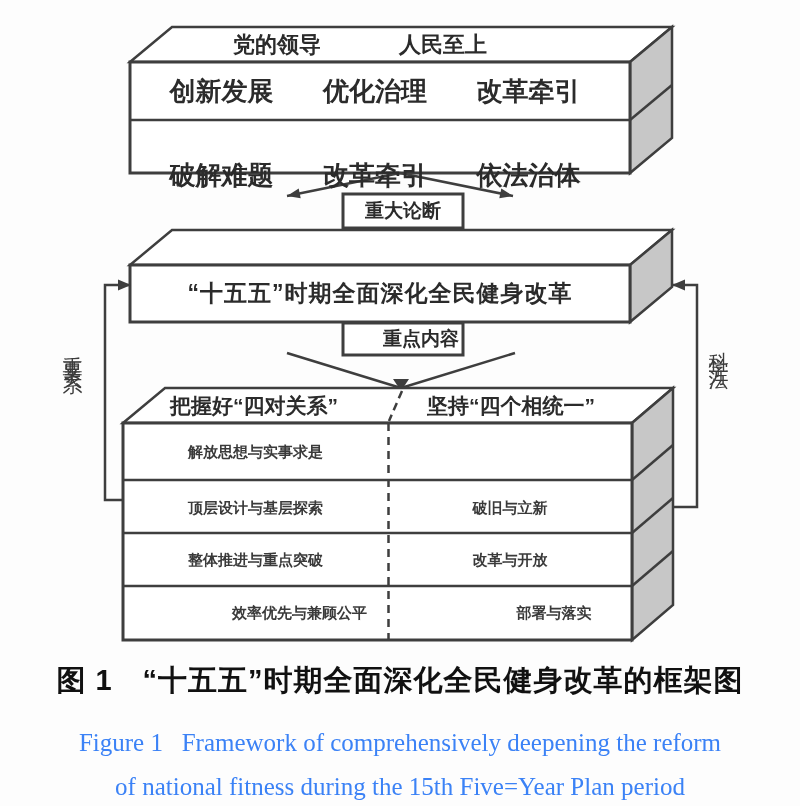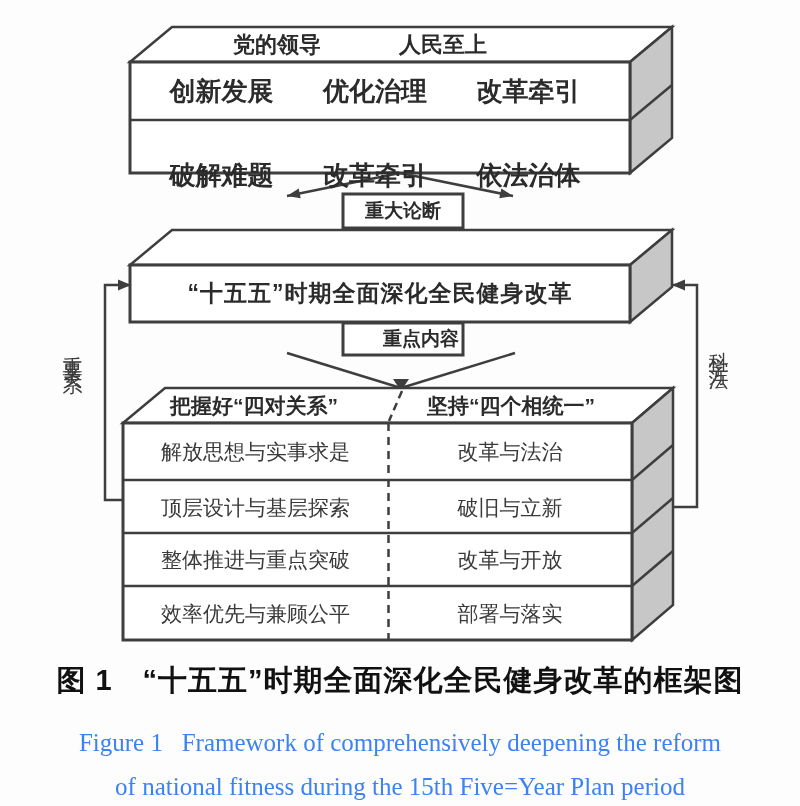--- a/index.html
+++ b/index.html
@@ -12,24 +12,24 @@
   .topface{left:110px;top:30px;width:500px;height:30px;gap:78px;font-size:22px;}
   .rowline{left:120px;width:510px;height:50px;display:flex;align-items:center;
            justify-content:space-evenly;font-size:26px;font-weight:700;}
   .row1{top:66px;} .row2{top:122px;margin-top:28px;}
   .midlabel{left:130px;top:266px;width:500px;height:56px;font-size:23px;letter-spacing:1px;}
   .arrlabel{width:120px;font-size:19px;}
   .uplabel{left:343px;top:195px;height:33px;}
   .downlabel{left:343px;top:324px;height:31px;padding-left:18px;}
   .hdr{top:390px;height:32px;font-size:21px;}
   .hdrL{left:123px;width:262px;} .hdrR{left:390px;width:242px;}
-  .cell{font-size:21px;font-weight:400;color:#3a3a3a;}
+  .cell{font-size:15px;font-weight:700;color:#3a3a3a;}
   .cL{left:123px;width:265px;} .cR{left:388px;width:244px;}
   .r1{top:424px;height:56px;} .r2{top:482px;height:52px;}
-  .r3{top:534px;height:52px;} .r4{top:587px;height:53px;}
+  .r3{top:534px;height:52px;} .r4{top:587px;height:53px;padding-left:44px;}
   .vlabel{writing-mode:vertical-rl;text-orientation:upright;font-size:20px;
           letter-spacing:6px;color:#3c3c3c;
           font-family:"Liberation Serif","DejaVu Serif",serif;}
   .vL{left:62px;top:340px;height:122px;} .vR{left:708px;top:336px;height:122px;}
   .capzh{left:0;top:662px;width:800px;height:38px;font-size:29px;font-weight:700;
          color:#111;white-space:pre;letter-spacing:1px;}
   .capen{left:0;width:800px;height:34px;font-size:25px;color:#3b82f6;white-space:pre;
          font-family:"Liberation Serif","DejaVu Serif",serif;}
   .en1{top:726px;} .en2{top:770px;}
 </style>
@@ -114,21 +114,20 @@
 
   <div class="txt c b midlabel">“十五五”时期全面深化全民健身改革</div>
 
   <div class="txt vlabel vL">重要关系</div>
   <div class="txt vlabel vR">科学方法</div>
 
   <div class="txt c b hdr hdrL">把握好“四对关系”</div>
   <div class="txt c b hdr hdrR">坚持“四个相统一”</div>
 
   <div class="txt c cell cL r1">解放思想与实事求是</div>
-  <div class="txt c cell cR r1">改革与法治</div>
   <div class="txt c cell cL r2">顶层设计与基层探索</div>
   <div class="txt c cell cR r2">破旧与立新</div>
   <div class="txt c cell cL r3">整体推进与重点突破</div>
   <div class="txt c cell cR r3">改革与开放</div>
   <div class="txt c cell cL r4">效率优先与兼顾公平</div>
   <div class="txt c cell cR r4">部署与落实</div>
 
   <div class="txt c capzh">图 1　“十五五”时期全面深化全民健身改革的框架图</div>
   <div class="txt c capen en1">Figure 1   Framework of comprehensively deepening the reform</div>
   <div class="txt c capen en2">of national fitness during the 15th Five=Year Plan period</div>

